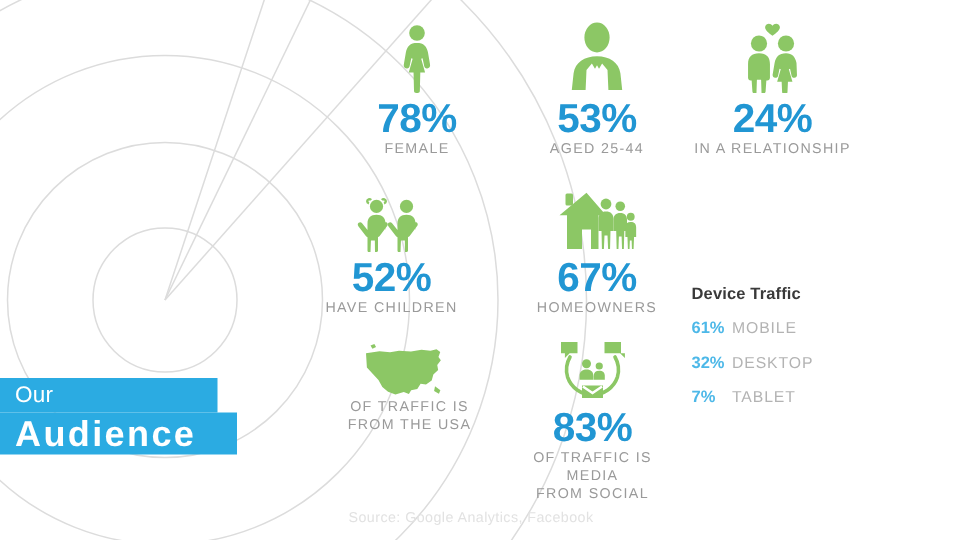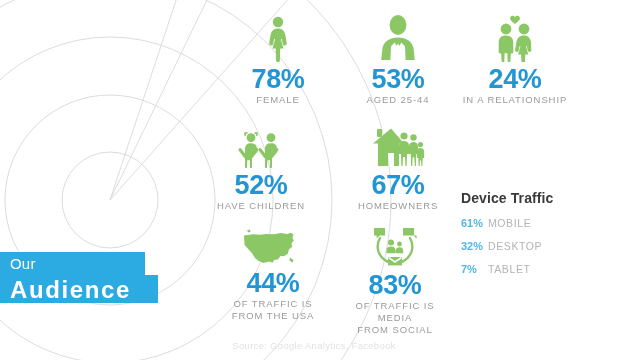--- a/index.html
+++ b/index.html
@@ -100,21 +100,21 @@
   
   #device-traffic {
     position: absolute;
     left: 461px;
     top: 190px;
     width: 150px;
   }
   #device-traffic-title {
     display: block;
     color: #3a3a3a;
-    font-size: 14px;
+    font-size: 11px;
     font-weight: bold;
     letter-spacing: 0.1px;
     margin-bottom: 11px;
   }
   .device-row {
     display: flex;
     align-items: baseline;
     margin-bottom: 11px;
   }
   .device-pct {
@@ -274,21 +274,20 @@
   <div class="stat" style="left:208px; top:228px;">
     <span class="stat-icon">
       <svg width="66" height="38" viewBox="0 0 66 38" xmlns="http://www.w3.org/2000/svg">
         <g fill="#8cc765">
           <path d="M4 7.5l9-1.3 7 .6 6-.9 8 .4 7-1.2 6 .8 4-1.1 2.5 1.9-1.2 3.3 1.6 2.2-2.4 3.1.6 3.4-3.2 2.9-1.1 4.1-3.8 2.6-3.6-.4-2.2 3.4-4.1.8-1.5 2.6-3.4-1.3-5.6 1.6-4.9-1.9-3.8-3.1-2.6-4.6L4.6 17z"></path>
           <path d="M50 29.5l3.6 2.6-1 2.4-3.2-1.9z"></path>
           <path d="M7 2.4l2.6-1 1.1 2-2.4 1.1z"></path>
         </g>
       </svg>
     </span>
-    <span class="stat-value">44%</span>
     <span class="stat-label">OF TRAFFIC IS</span>
     <span class="stat-label">FROM THE USA</span>
   </div>
 
   <div class="stat" style="left:330px; top:226px;">
     <span class="stat-icon">
       <svg width="48" height="42" viewBox="0 0 48 42" xmlns="http://www.w3.org/2000/svg">
 
         <path d="M9 12a17 17 0 0 0-1.6 13.4A17 17 0 0 0 24 37a17 17 0 0 0 16.6-11.6A17 17 0 0 0 39 12" fill="none" stroke="#8cc765" stroke-width="2.4" stroke-linecap="round"></path>
         <g fill="#8cc765">

